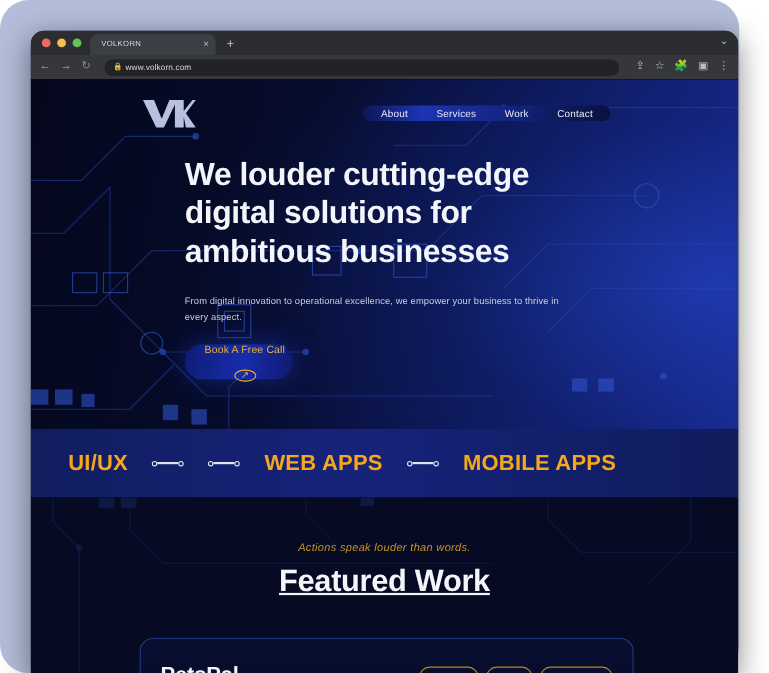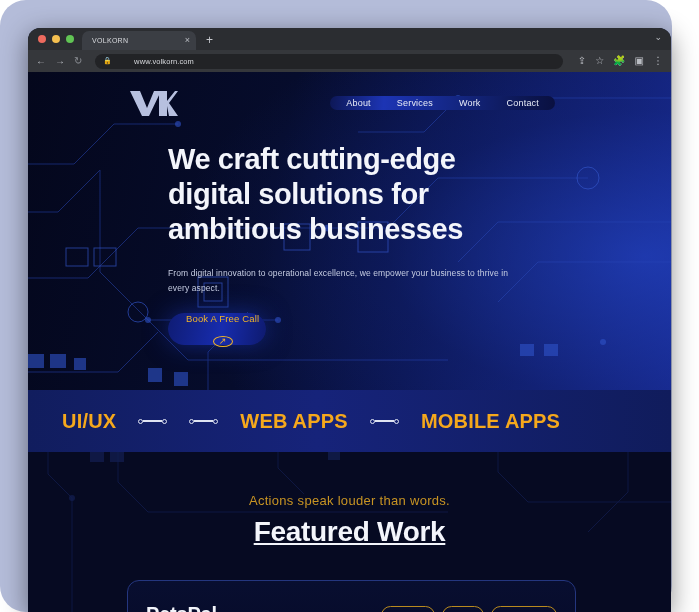--- a/index.html
+++ b/index.html
@@ -80,21 +80,21 @@
     padding: 0 8px; gap: 9px;
   }
   .tb-icon { color: #b9bcc2; font-size: 10px; line-height: 1; cursor: pointer; }
   .tb-icon.dim { color: #8b8e94; }
   .omnibox {
     flex: 1;
     height: 15px;
     background: #222326;
     border-radius: 8px;
     display: flex; align-items: center;
-    padding: 0 8px; gap: 22px;
+    padding: 0 8px; gap: 2px;
     margin: 0 4px;
   }
   .omnibox .lock { font-size: 7px; color: #c3c6cb; }
   .omnibox .url { color: #d6d8dc; font-size: 7.5px; letter-spacing: .1px; }
   .tb-right { display: flex; align-items: center; gap: 9px; padding-left: 2px; }
 
   
   .viewport {
     position: relative;
     height: 540px;
@@ -218,22 +218,23 @@
   .featured {
     position: relative;
     background: #060a22;
     height: 160px;
     overflow: hidden;
   }
   .featured .circuit { opacity: .5; }
   .featured-inner { position: relative; z-index: 5; text-align: center; padding-top: 41px; }
   .eyebrow {
     color: #c89423;
-    font-size: 13px;
+    font-size: 10px;
     letter-spacing: .3px;
+    font-style: italic;
   }
   .feat-title {
     margin-top: 8px;
     color: #f3f5fb;
     font-size: 28px;
     font-weight: 700;
     letter-spacing: -.3px;
     text-decoration: underline;
   }
 
@@ -364,21 +365,21 @@
 
             <nav class="navpill">
               <span class="navlink">About</span>
               <span class="navlink">Services</span>
               <span class="navlink">Work</span>
               <span class="navlink">Contact</span>
             </nav>
           </div>
 
           <div class="hero-copy">
-            <h1 class="headline">We craft cutting-edge digital solutions for ambitious businesses</h1>
+            <h1 class="headline">We louder cutting-edge digital solutions for ambitious businesses</h1>
             <p class="subcopy">From digital innovation to operational excellence, we empower your business to thrive in every aspect.</p>
             <div class="cta">
               <span class="cta-label">Book A Free Call</span>
               <span class="cta-arrow">↗</span>
             </div>
           </div>
 
         </div>
       </section>
 

